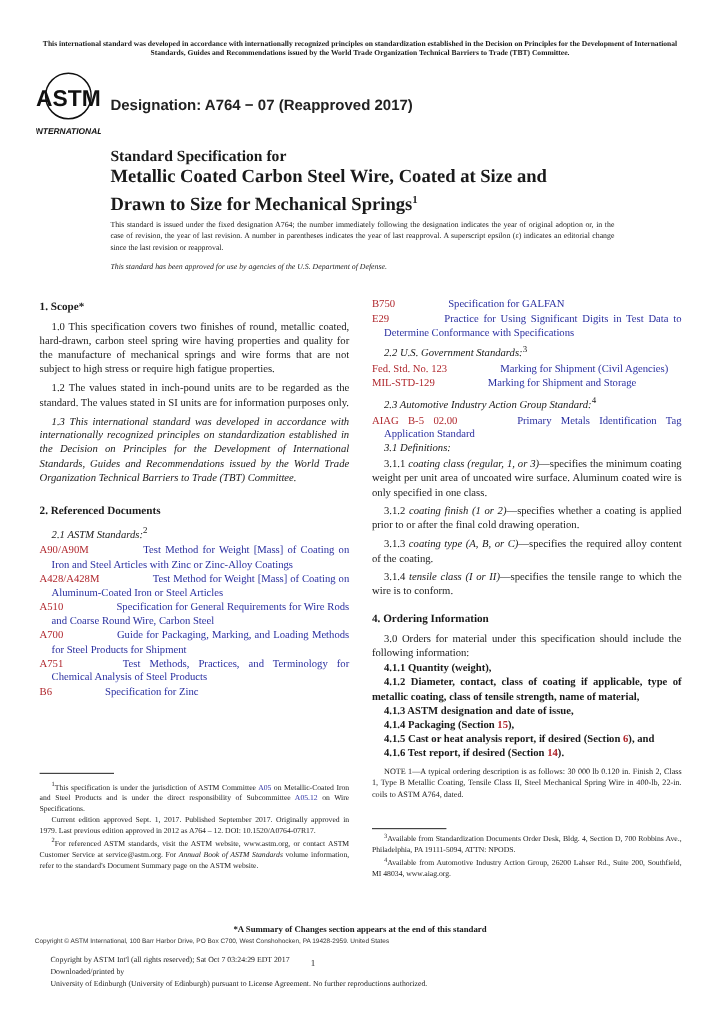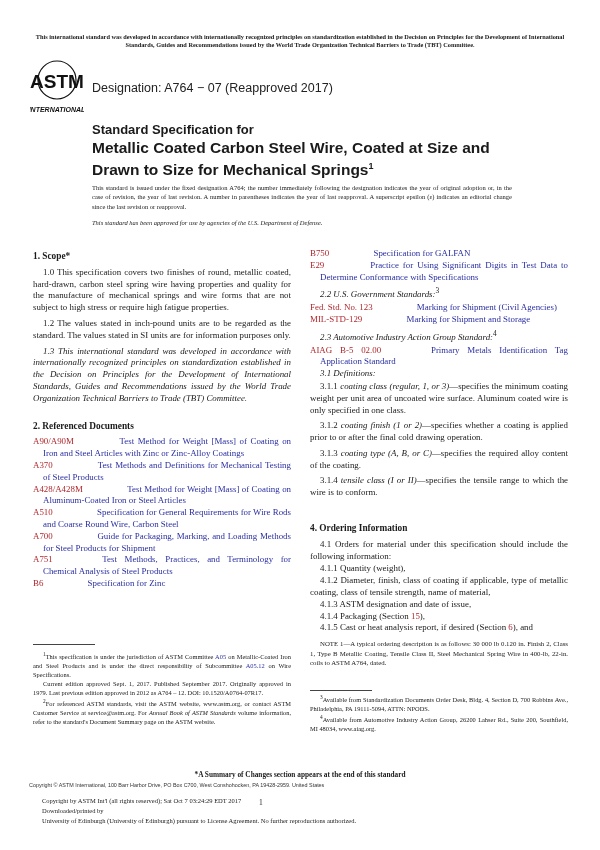--- a/index.html
+++ b/index.html
@@ -1,36 +1,36 @@
 <!DOCTYPE html>
 <html><head>
 <meta charset="utf-8">
 <style>
   html, body { margin: 0; padding: 0; background: #ffffff; }
   body { width: 600px; height: 850px; position: relative; overflow: hidden; font-family: "Liberation Serif", serif; color: #1a1a1a; }
   .topnote { position: absolute; top: 33px; left: 30px; width: 540px; text-align: center; font-size: 6.3px; font-weight: bold; line-height: 8px; }
   .logo { position: absolute; top: 56px; left: 30px; width: 54px; height: 62px; }
-  .designation { position: absolute; top: 81px; left: 92px; font-family: "Liberation Sans", sans-serif; font-size: 12.5px; font-weight: normal; color: #222; }
-  .title { position: absolute; top: 122px; left: 92px; width: 430px; font-family: Liberation Sans, sans-serif; font-weight: bold; color: #1a1a1a; }
+  .designation { position: absolute; top: 81px; left: 92px; font-family: "Liberation Sans", sans-serif; font-size: 12.5px; font-weight: bold; color: #222; }
+  .title { position: absolute; top: 122px; left: 92px; width: 430px; font-family: Liberation Serif, serif; font-weight: bold; color: #1a1a1a; }
   .title .l1 { font-size: 13px; line-height: 16px; }
   .title .l2 { font-size: 15.5px; line-height: 19px; }
   .title sup { font-size: 9px; }
   .intro { position: absolute; top: 183px; left: 92px; width: 420px; font-size: 6.5px; line-height: 9.3px; text-align: justify; }
   .dod { position: absolute; top: 219px; left: 92px; font-size: 6.5px; font-style: italic; }
   .col { position: absolute; width: 258px; font-size: 8.9px; line-height: 11.8px; }
   .col.left { top: 251px; left: 33px; }
   .col.right { top: 248px; left: 310px; }
   h3 { font-size: 9.3px; font-weight: bold; margin: 0 0 4px 0; }
   p { margin: 0 0 4px 0; text-align: justify; text-indent: 10px; }
   .it { font-style: italic; }
   .ref { padding-left: 10px; text-indent: -10px; margin: 0; text-align: justify; }
   .code { color: #b0272d; }
   .reftext { color: #2a2fa0; padding-left: 42px; }
   .sub { text-indent: 10px; margin: 0 0 1px 0; }
-  .list41 { margin: 0; text-indent: 10px; }
+  .list41 { margin: 0; text-indent: 10px; font-weight: bold; }
   .red { color: #b0272d; }
   .blue { color: #2a2fa0; }
   .note { font-size: 6.8px; line-height: 9.3px; text-align: justify; text-indent: 10px; margin-top: 5px; }
   .fn { position: absolute; font-size: 6.4px; line-height: 9px; width: 258px; text-align: justify; }
   .fn p { text-indent: 10px; margin: 0; }
   .fn.left { top: 650px; left: 33px; }
   .fn.right { top: 693px; left: 310px; }
   .fnrule-left { position: absolute; top: 644px; left: 33px; width: 62px; border-top: 1px solid #444; }
   .fnrule-right { position: absolute; top: 690px; left: 310px; width: 62px; border-top: 1px solid #444; }
   .summary { position: absolute; top: 770px; left: 0; width: 600px; text-align: center; font-size: 7.3px; font-weight: bold; }
@@ -62,22 +62,22 @@
 <div class="intro">This standard is issued under the fixed designation A764; the number immediately following the designation indicates the year of original adoption or, in the case of revision, the year of last revision. A number in parentheses indicates the year of last reapproval. A superscript epsilon (ε) indicates an editorial change since the last revision or reapproval.</div>
 <div class="dod">This standard has been approved for use by agencies of the U.S. Department of Defense.</div>
 
 <div class="col left">
   <h3>1. Scope*</h3>
   <p>1.0 This specification covers two finishes of round, metallic coated, hard-drawn, carbon steel spring wire having properties and quality for the manufacture of mechanical springs and wire forms that are not subject to high stress or require high fatigue properties.</p>
   <p>1.2 The values stated in inch-pound units are to be regarded as the standard. The values stated in SI units are for information purposes only.</p>
   <p class="it">1.3 This international standard was developed in accordance with internationally recognized principles on standardization established in the Decision on Principles for the Development of International Standards, Guides and Recommendations issued by the World Trade Organization Technical Barriers to Trade (TBT) Committee.</p>
 
   <h3 style="margin-top:16px">2. Referenced Documents</h3>
+  <div class="sub"><span class="it">2.1 ASTM Standards:</span><sup>2</sup></div>
   <div class="ref"><span class="code">A90/A90M</span> <span class="reftext">Test Method for Weight [Mass] of Coating on Iron and Steel Articles with Zinc or Zinc-Alloy Coatings</span></div>
-  <div class="ref"><span class="code">A370</span> <span class="reftext">Test Methods and Definitions for Mechanical Testing of Steel Products</span></div>
   <div class="ref"><span class="code">A428/A428M</span> <span class="reftext">Test Method for Weight [Mass] of Coating on Aluminum-Coated Iron or Steel Articles</span></div>
   <div class="ref"><span class="code">A510</span> <span class="reftext">Specification for General Requirements for Wire Rods and Coarse Round Wire, Carbon Steel</span></div>
   <div class="ref"><span class="code">A700</span> <span class="reftext">Guide for Packaging, Marking, and Loading Methods for Steel Products for Shipment</span></div>
   <div class="ref"><span class="code">A751</span> <span class="reftext">Test Methods, Practices, and Terminology for Chemical Analysis of Steel Products</span></div>
   <div class="ref"><span class="code">B6</span> <span class="reftext">Specification for Zinc</span></div>
 </div>
 
 <div class="fnrule-left"></div>
 <div class="fn left">
   <p><sup>1</sup><span>This specification is under the jurisdiction of ASTM Committee </span><span class="blue">A05</span><span> on Metallic-Coated Iron and Steel Products and is under the direct responsibility of Subcommittee </span><span class="blue">A05.12</span><span> on Wire Specifications.</span></p>
@@ -93,27 +93,28 @@
   <div class="ref"><span class="code">MIL-STD-129</span> <span class="reftext">Marking for Shipment and Storage</span></div>
   <div class="sub" style="margin-top:2px"><span class="it">2.3 Automotive Industry Action Group Standard:</span><sup>4</sup></div>
   <div class="ref"><span class="code">AIAG B-5 02.00</span> <span class="reftext">Primary Metals Identification Tag Application Standard</span></div>
 
   <div class="sub it">3.1 Definitions:</div>
   <p><span>3.1.1</span> <span class="it">coating class (regular, 1, or 3)</span><span>—specifies the minimum coating weight per unit area of uncoated wire surface. Aluminum coated wire is only specified in one class.</span></p>
   <p><span>3.1.2</span> <span class="it">coating finish (1 or 2)</span><span>—specifies whether a coating is applied prior to or after the final cold drawing operation.</span></p>
   <p><span>3.1.3</span> <span class="it">coating type (A, B, or C)</span><span>—specifies the required alloy content of the coating.</span></p>
   <p><span>3.1.4</span> <span class="it">tensile class (I or II)</span><span>—specifies the tensile range to which the wire is to conform.</span></p>
 
-  <h3 style="margin-top:24px">4. Ordering Information</h3>
-  <p style="margin-bottom:1px">4.1 Orders for material under this specification should include the following information:</p>
+  <h3 style="margin-top:12px">4. Ordering Information</h3>
+  <p style="margin-bottom:1px">3.0 Orders for material under this specification should include the following information:</p>
   <p class="list41">4.1.1 Quantity (weight),</p>
-  <p class="list41">4.1.2 Diameter, finish, class of coating if applicable, type of metallic coating, class of tensile strength, name of material,</p>
+  <p class="list41">4.1.2 Diameter, contact, class of coating if applicable, type of metallic coating, class of tensile strength, name of material,</p>
   <p class="list41">4.1.3 ASTM designation and date of issue,</p>
   <p class="list41"><span>4.1.4 Packaging (Section </span><span class="red">15</span><span>),</span></p>
   <p class="list41"><span>4.1.5 Cast or heat analysis report, if desired (Section </span><span class="red">6</span><span>), and</span></p>
+  <p class="list41"><span>4.1.6 Test report, if desired (Section </span><span class="red">14</span><span>).</span></p>
   <div class="note">NOTE 1—A typical ordering description is as follows: 30 000 lb 0.120 in. Finish 2, Class 1, Type B Metallic Coating, Tensile Class II, Steel Mechanical Spring Wire in 400-lb, 22-in. coils to ASTM A764, dated.</div>
 </div>
 
 <div class="fnrule-right"></div>
 <div class="fn right">
   <p><sup>3</sup><span>Available from Standardization Documents Order Desk, Bldg. 4, Section D, 700 Robbins Ave., Philadelphia, PA 19111-5094, ATTN: NPODS.</span></p>
   <p><sup>4</sup><span>Available from Automotive Industry Action Group, 26200 Lahser Rd., Suite 200, Southfield, MI 48034, www.aiag.org.</span></p>
 </div>
 
 <div class="summary">*A Summary of Changes section appears at the end of this standard</div>

